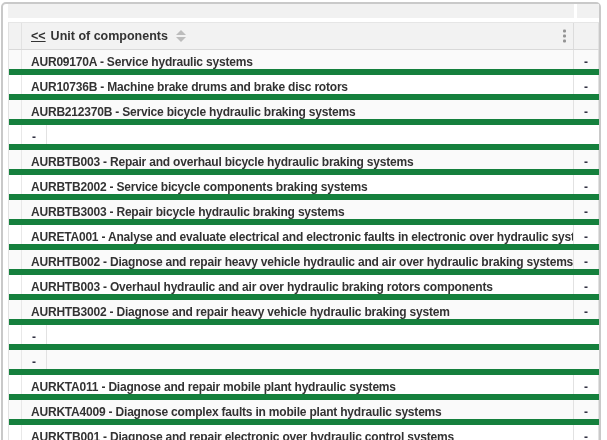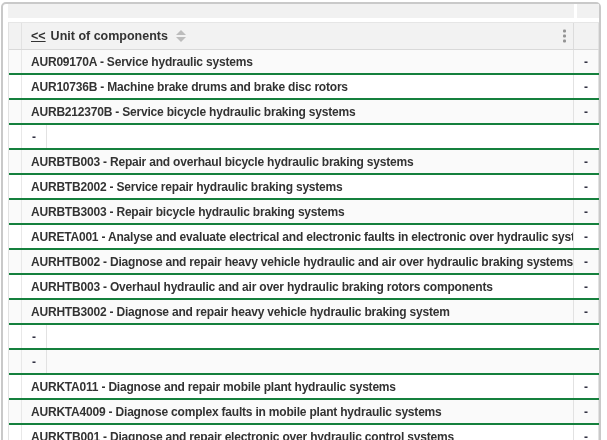--- a/index.html
+++ b/index.html
@@ -120,21 +120,21 @@
   }
   .kebab-icon span {
     width: 3px;
     height: 3px;
     background: #939393;
     border-radius: 1px;
   }
   .tbody .tr {
     display: flex;
     height: 25px;
-    border-bottom: 2px solid #15803d;
+    border-bottom: 6px solid #15803d;
     box-sizing: border-box;
     background: #ffffff;
   }
   .tbody .tr:nth-child(odd) {
     background: #fafafa;
   }
   .td-gutter {
     width: 13px;
     border-right: 1px solid #e8e8e8;
     box-sizing: border-box;
@@ -213,21 +213,21 @@
         <div class="td-gutter"></div>
         <div class="td-value">-</div>
       </div>
       <div class="tr">
         <div class="td-gutter"></div>
         <div class="td-main">AURBTB003 - Repair and overhaul bicycle hydraulic braking systems</div>
         <div class="td-value">-</div>
       </div>
       <div class="tr">
         <div class="td-gutter"></div>
-        <div class="td-main">AURBTB2002 - Service repair hydraulic braking systems</div>
+        <div class="td-main">AURBTB2002 - Service bicycle components braking systems</div>
         <div class="td-value">-</div>
       </div>
       <div class="tr">
         <div class="td-gutter"></div>
         <div class="td-main">AURBTB3003 - Repair bicycle hydraulic braking systems</div>
         <div class="td-value">-</div>
       </div>
       <div class="tr">
         <div class="td-gutter"></div>
         <div class="td-main">AURETA001 - Analyse and evaluate electrical and electronic faults in electronic over hydraulic systems</div>

